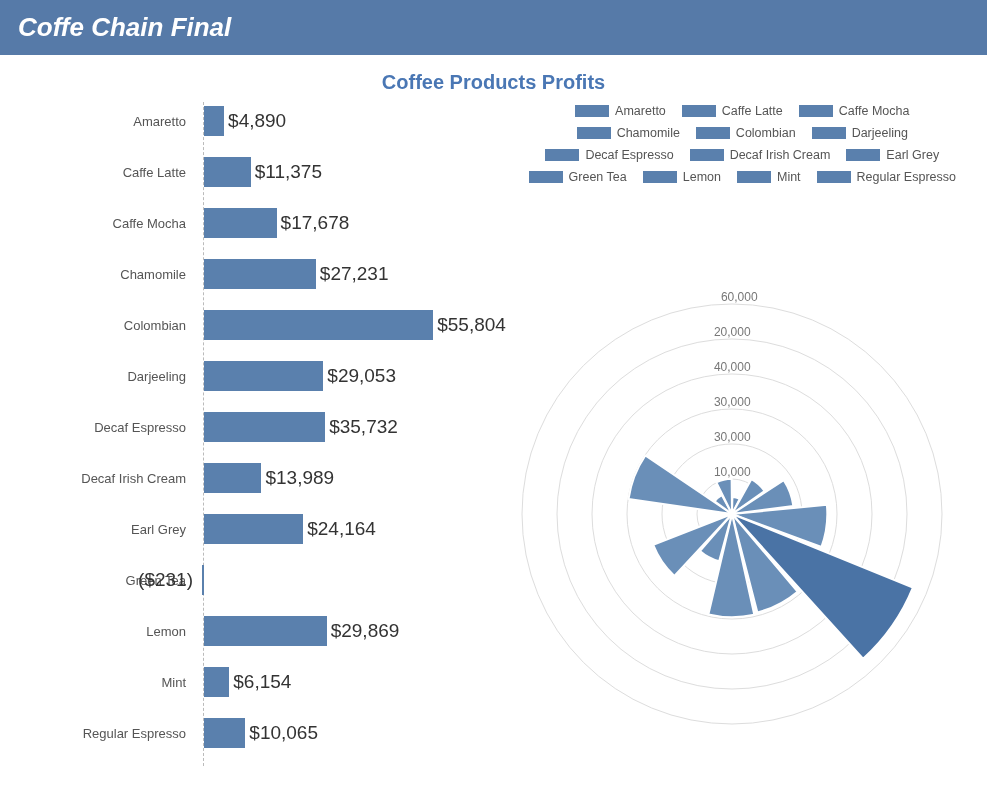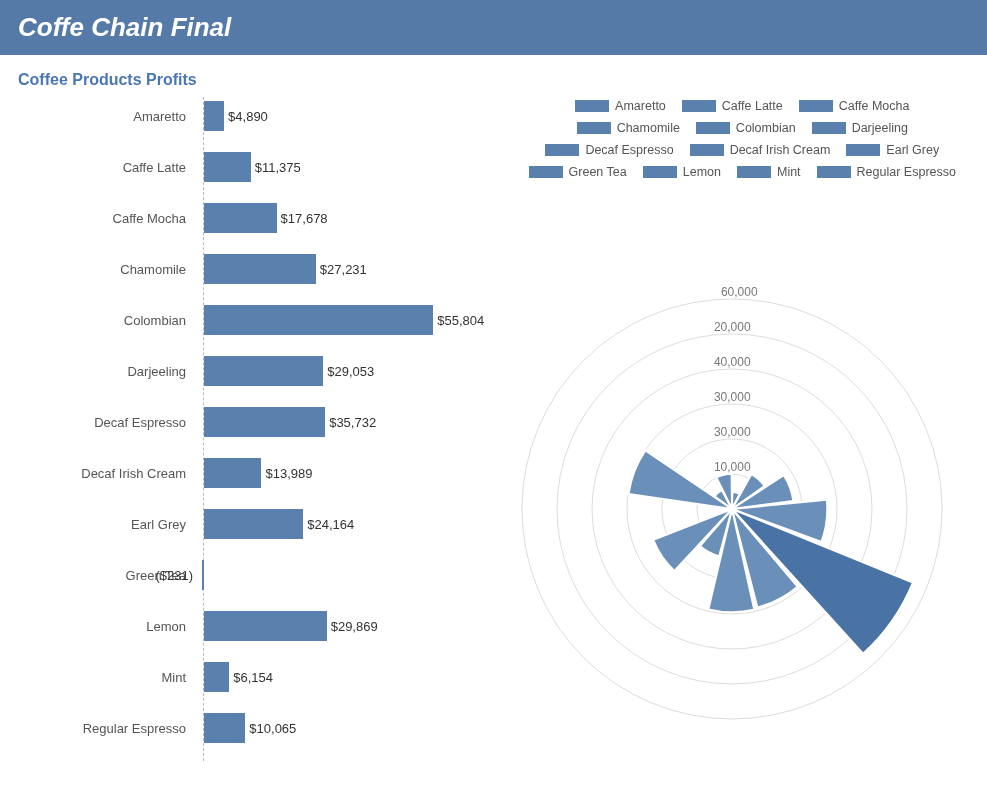--- a/index.html
+++ b/index.html
@@ -13,23 +13,24 @@
   .header {
     background: #567aa8;
     color: #fff;
     padding: 12px 18px;
     font-size: 26px;
     font-weight: 700;
     font-style: italic;
   }
   .subtitle {
     color: #4a77b4;
-    font-size: 16px;
+    font-size: 20px;
     font-weight: 600;
     padding: 16px 18px 8px;
+    text-align: center;
   }
   .content {
     display: flex;
     width: 100%;
     padding-left: 15px;
   }
   
   .bar-chart {
     width: 490px;
     padding: 0 0 0 0;
@@ -60,21 +61,21 @@
   }
   .row .bar {
     height: 30px;
     background: #5a80ad;
   }
   .row .bar.neg {
     position: absolute;
     right: 0;
   }
   .row .val {
-    font-size: 13px;
+    font-size: 19px;
     color: #333;
     padding-left: 4px;
     white-space: nowrap;
   }
   .row .val.neg-label {
     position: absolute;
     right: 100%;
     padding-right: 4px;
     padding-left: 0;
     transform: translateX(-2px);

